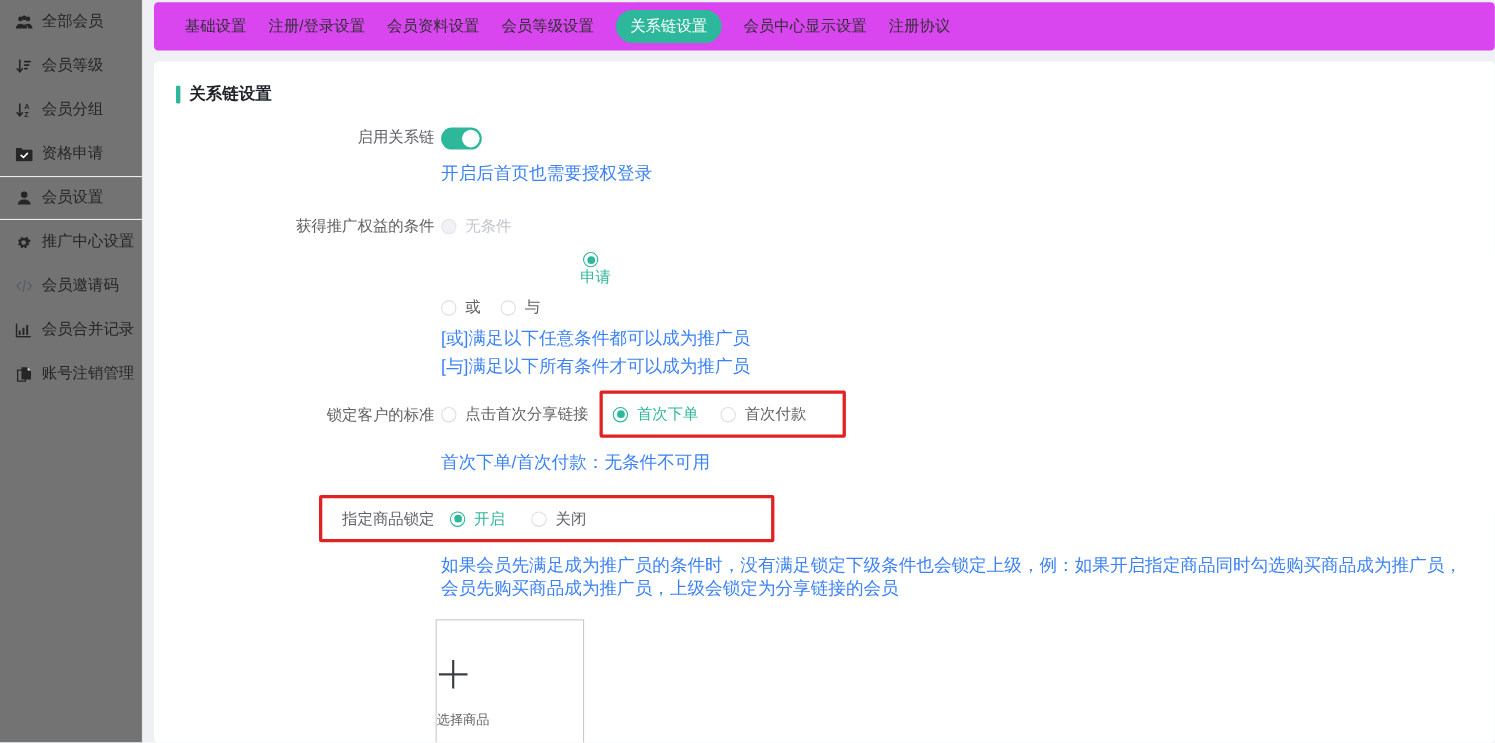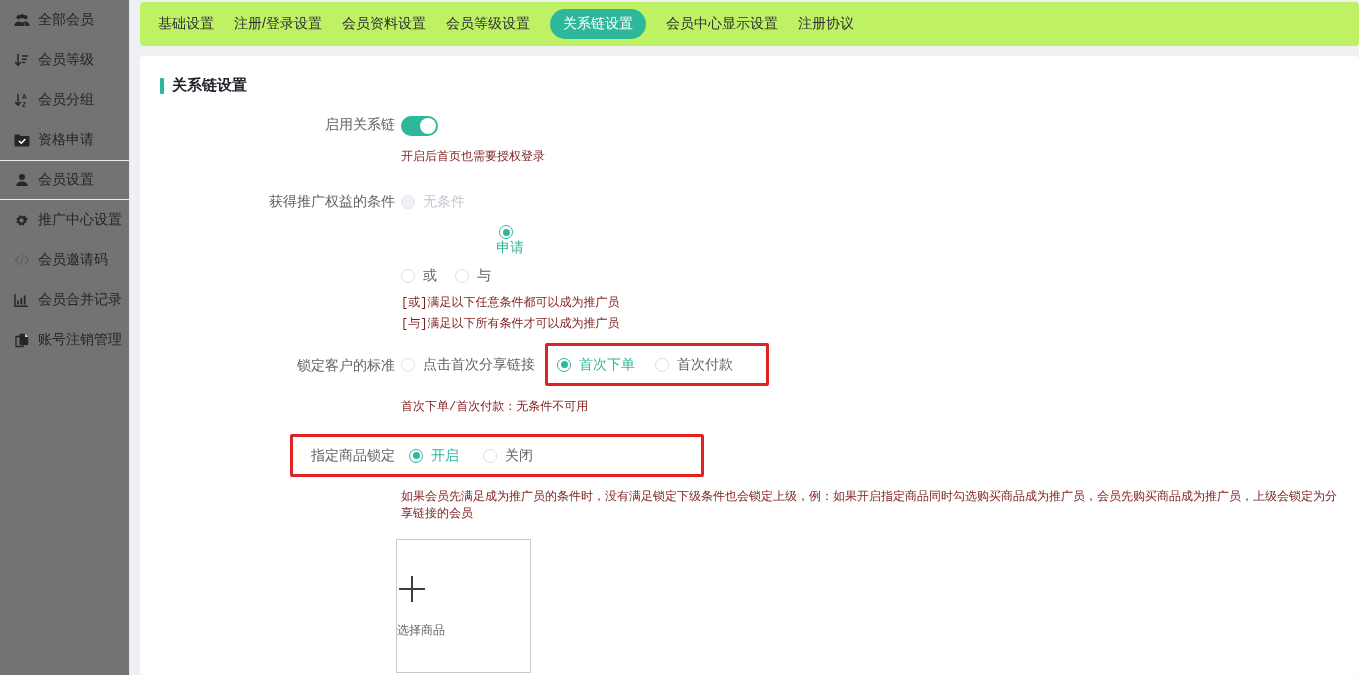--- a/index.html
+++ b/index.html
@@ -12,32 +12,32 @@
   
   .sidebar { position:absolute; left:0; top:0; width:130px; height:675px;
     background:#737373; border-right:1px solid #e3e6ea; z-index:2; }
   .side-item { height:40px; display:flex; align-items:center; gap:8px;
     padding-left:13px; cursor:pointer; color:#262626; white-space:nowrap; }
   .side-item.active { border-top:1px solid #ececec; border-bottom:1px solid #ececec; }
   .side-ico { width:17px; height:16px; display:flex; align-items:center; justify-content:center; flex:0 0 17px; }
   .side-ico svg { display:block; }
   
   .main { position:absolute; left:140px; top:0; width:1219px; height:675px; }
-  .tab-card { background:#bef264; border-radius:4px; margin-top:2px; height:44px;
-    display:flex; align-items:center; padding-left:18px; gap:20px; }
+  .tab-card { background:#d946ef; border-radius:4px; margin-top:2px; height:44px;
+    display:flex; align-items:center; padding-left:28px; gap:20px; }
   .tab { color:#303133; cursor:pointer; padding:6px 0; white-space:nowrap; }
   .tab.active { background:var(--accent); color:#fff; border-radius:16px; padding:6px 13px; }
   .content-card { background:#fff; border-radius:4px; margin-top:10px; height:619px;
     padding:20px 20px 0 20px; overflow:hidden; }
   .sec-title { display:flex; align-items:center; font-weight:bold; font-size:15px; color:#1f2329; }
   .sec-bar { width:4px; height:16px; background:var(--accent); margin-right:8px; border-radius:1px; }
   
   .frow { display:flex; }
   .flabel { width:241px; padding-right:6px; text-align:right; color:#606266; flex:0 0 241px; }
-  .help { font-size:12px; color:#7f1d1d;font-family:Liberation Mono, monospace; }
+  .help { font-size:16px; color:#3b82f6; }
   
   .toggle { width:37px; height:20px; border-radius:10px; background:var(--accent);
     position:relative; cursor:pointer; display:inline-block; }
   .toggle .knob { position:absolute; top:2px; right:2px; width:16px; height:16px;
     border-radius:50%; background:#fff; }
   
   .radio { display:inline-flex; align-items:center; cursor:pointer; color:#606266; white-space:nowrap; }
   .rdot { width:14px; height:14px; border-radius:50%; border:1px solid #dcdfe6;
     background:#fff; margin-right:8px; position:relative; flex:0 0 14px; }
   .radio.sel .rdot { border-color:var(--accent); }

